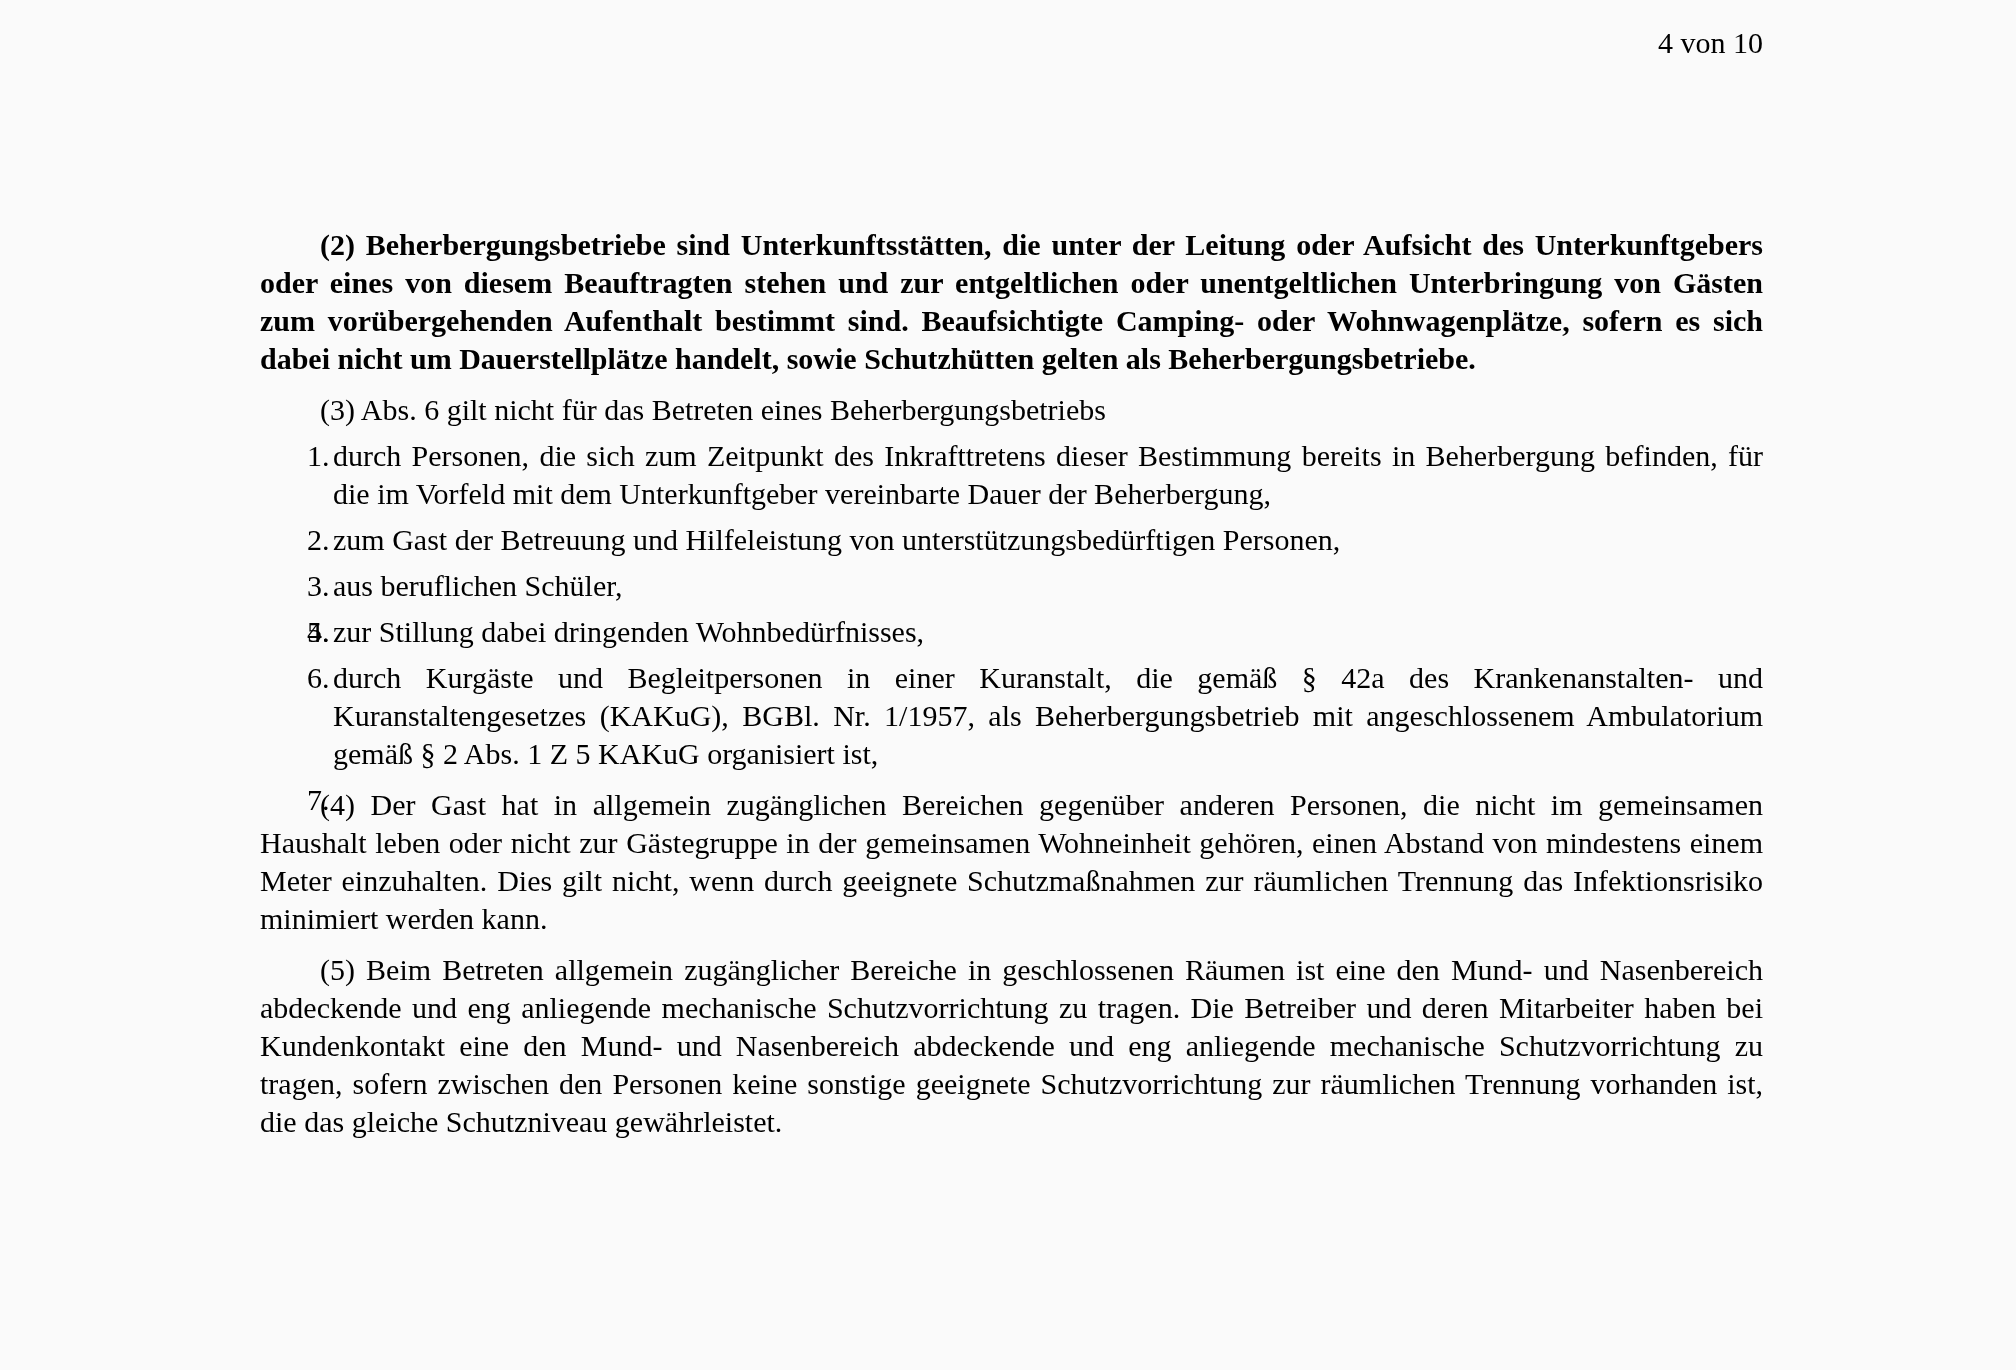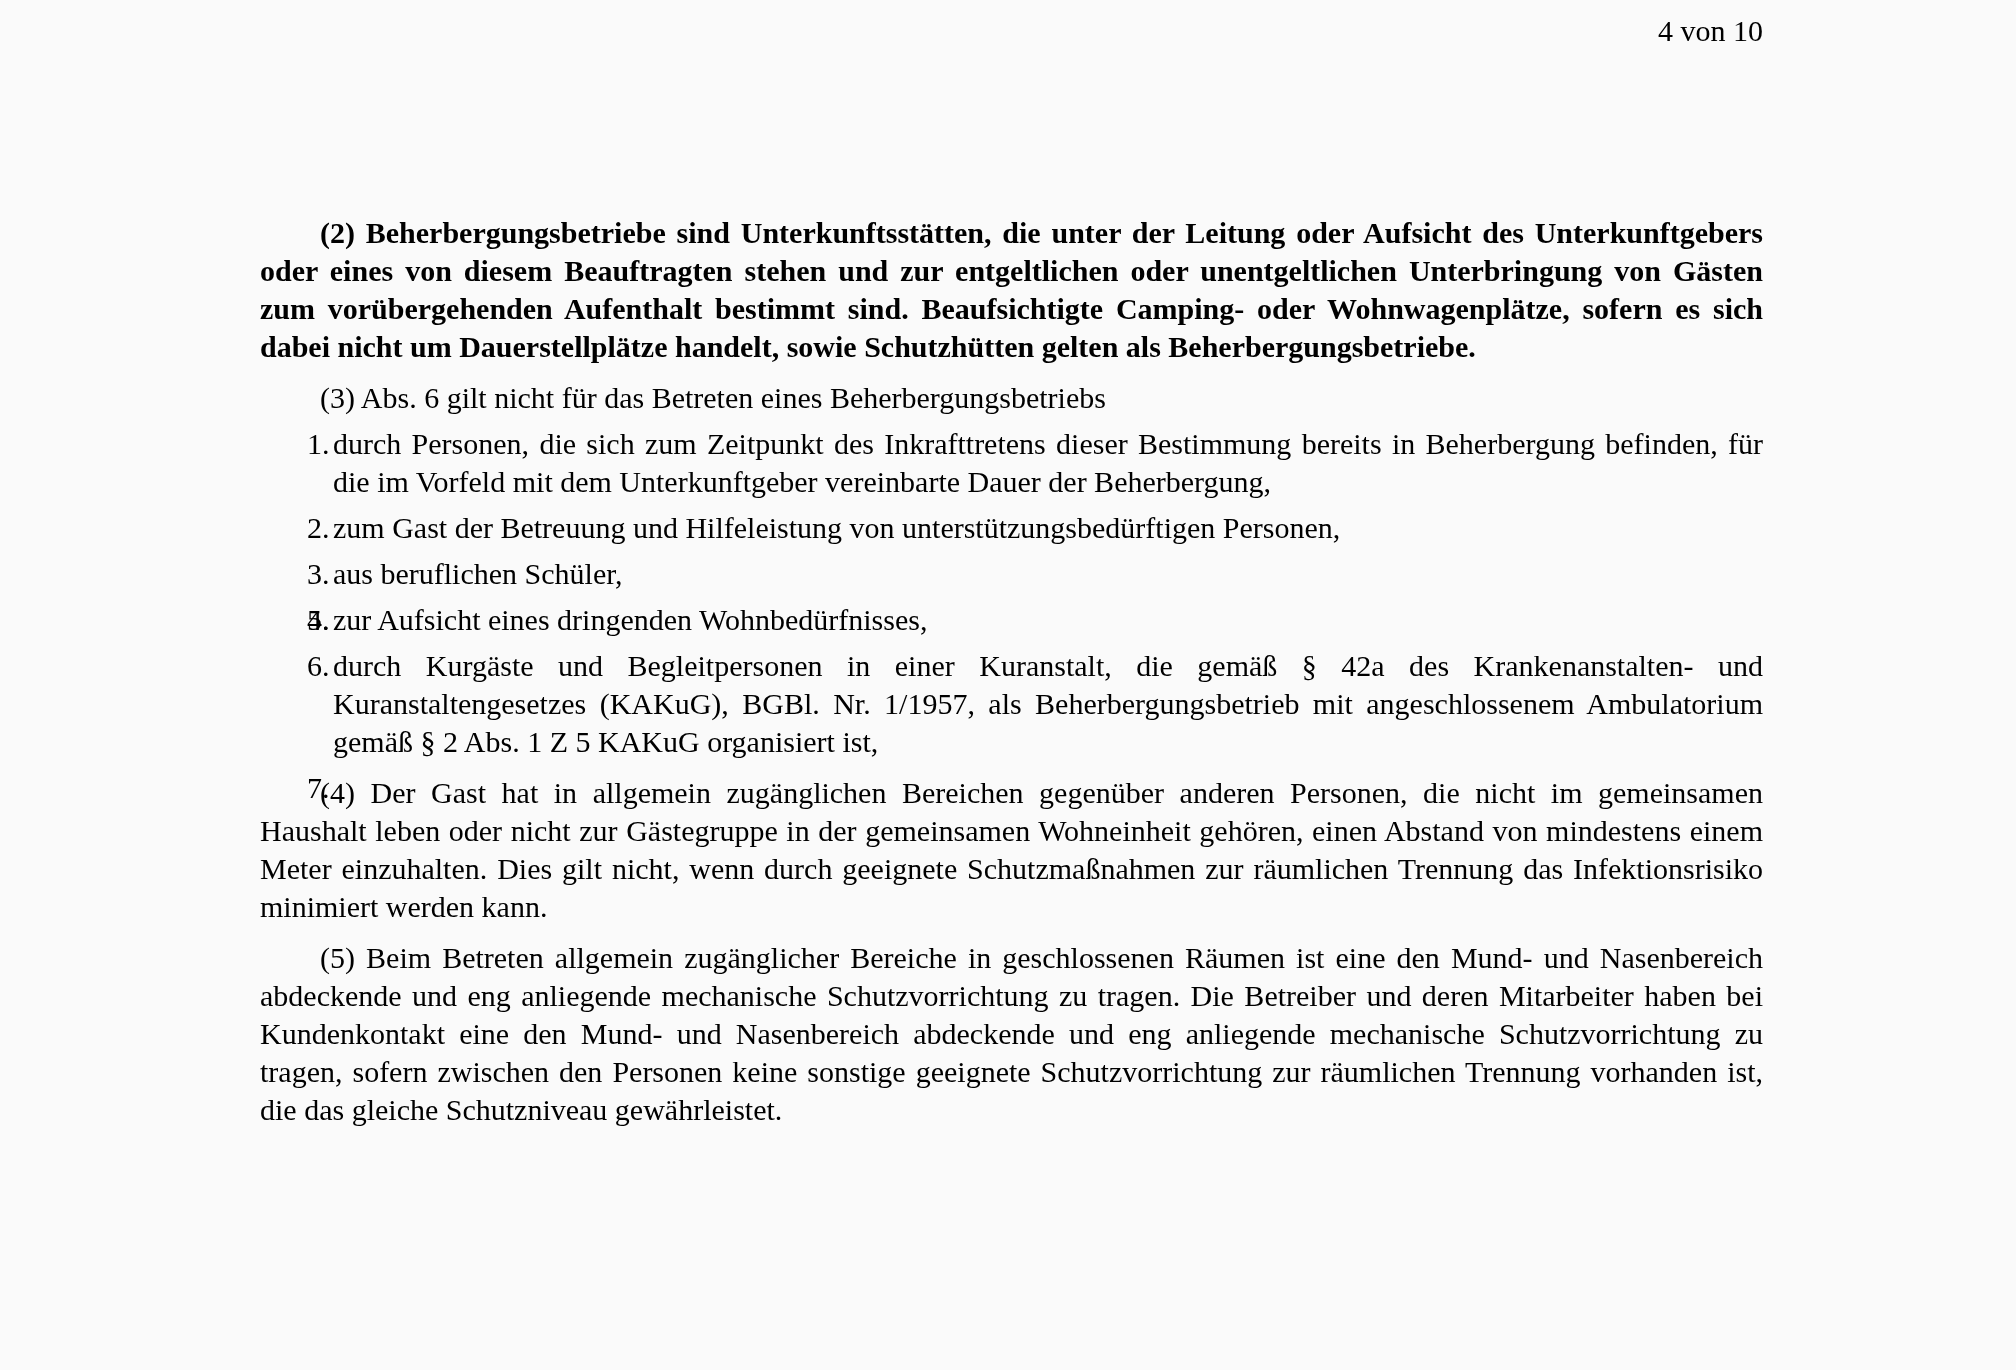--- a/index.html
+++ b/index.html
@@ -18,21 +18,21 @@
     position: relative;
   }
   .doc-page {
     position: absolute;
     left: 260px;
     top: 0;
     width: 1503px;
   }
   .page-number {
     text-align: right;
-    margin-top: 12px;
+    margin-top: 24px;
   }
   .para {
     text-align: justify;
     text-indent: 60px;
     margin: 13px 0 0 0;
   }
   .para.first {
     margin-top: 164px;
     font-weight: bold;
   }
@@ -80,21 +80,21 @@
       <span class="list-marker">3.</span>
       <span>aus beruflichen Schüler,</span>
     </div>
 
     <div class="list-item">
       <span class="list-marker">4.</span>
     </div>
 
     <div class="list-item">
       <span class="list-marker">5.</span>
-      <span>zur Aufsicht eines dringenden Wohnbedürfnisses,</span>
+      <span>zur Stillung dabei dringenden Wohnbedürfnisses,</span>
     </div>
 
     <div class="list-item">
       <span class="list-marker">6.</span>
       <span>durch Kurgäste und Begleitpersonen in einer Kuranstalt, die gemäß § 42a des Krankenanstalten- und Kuranstaltengesetzes (KAKuG), BGBl. Nr. 1/1957, als Beherbergungsbetrieb mit angeschlossenem Ambulatorium gemäß § 2 Abs. 1 Z 5 KAKuG organisiert ist,</span>
     </div>
 
     <div class="list-item">
       <span class="list-marker">7.</span>
     </div>

